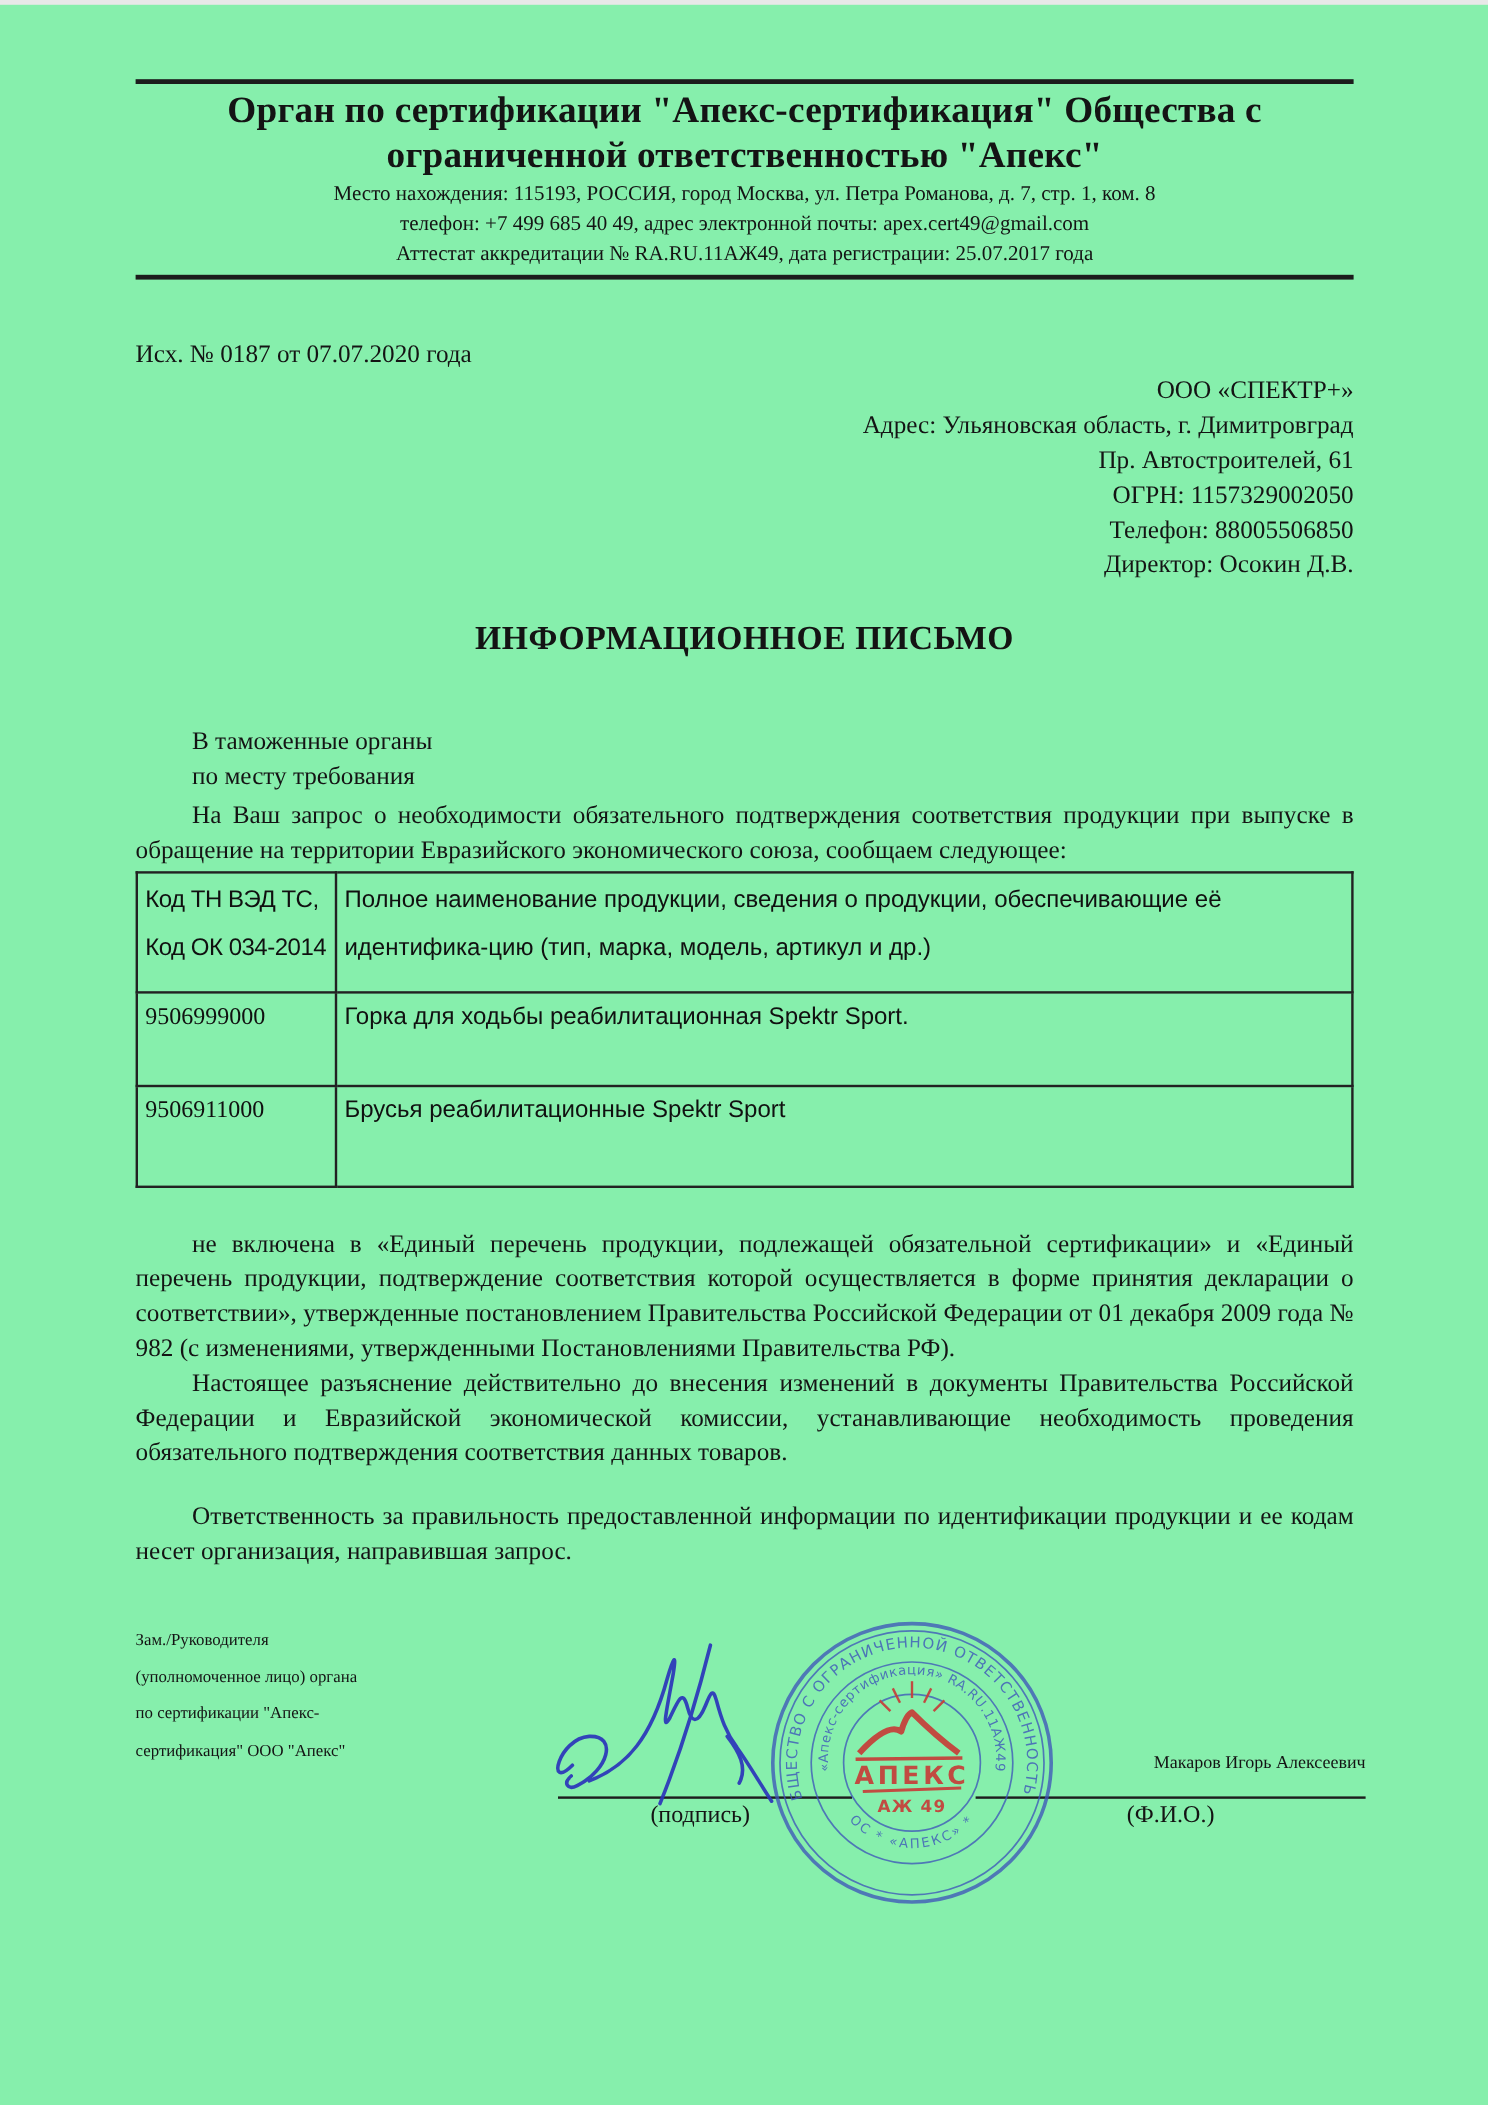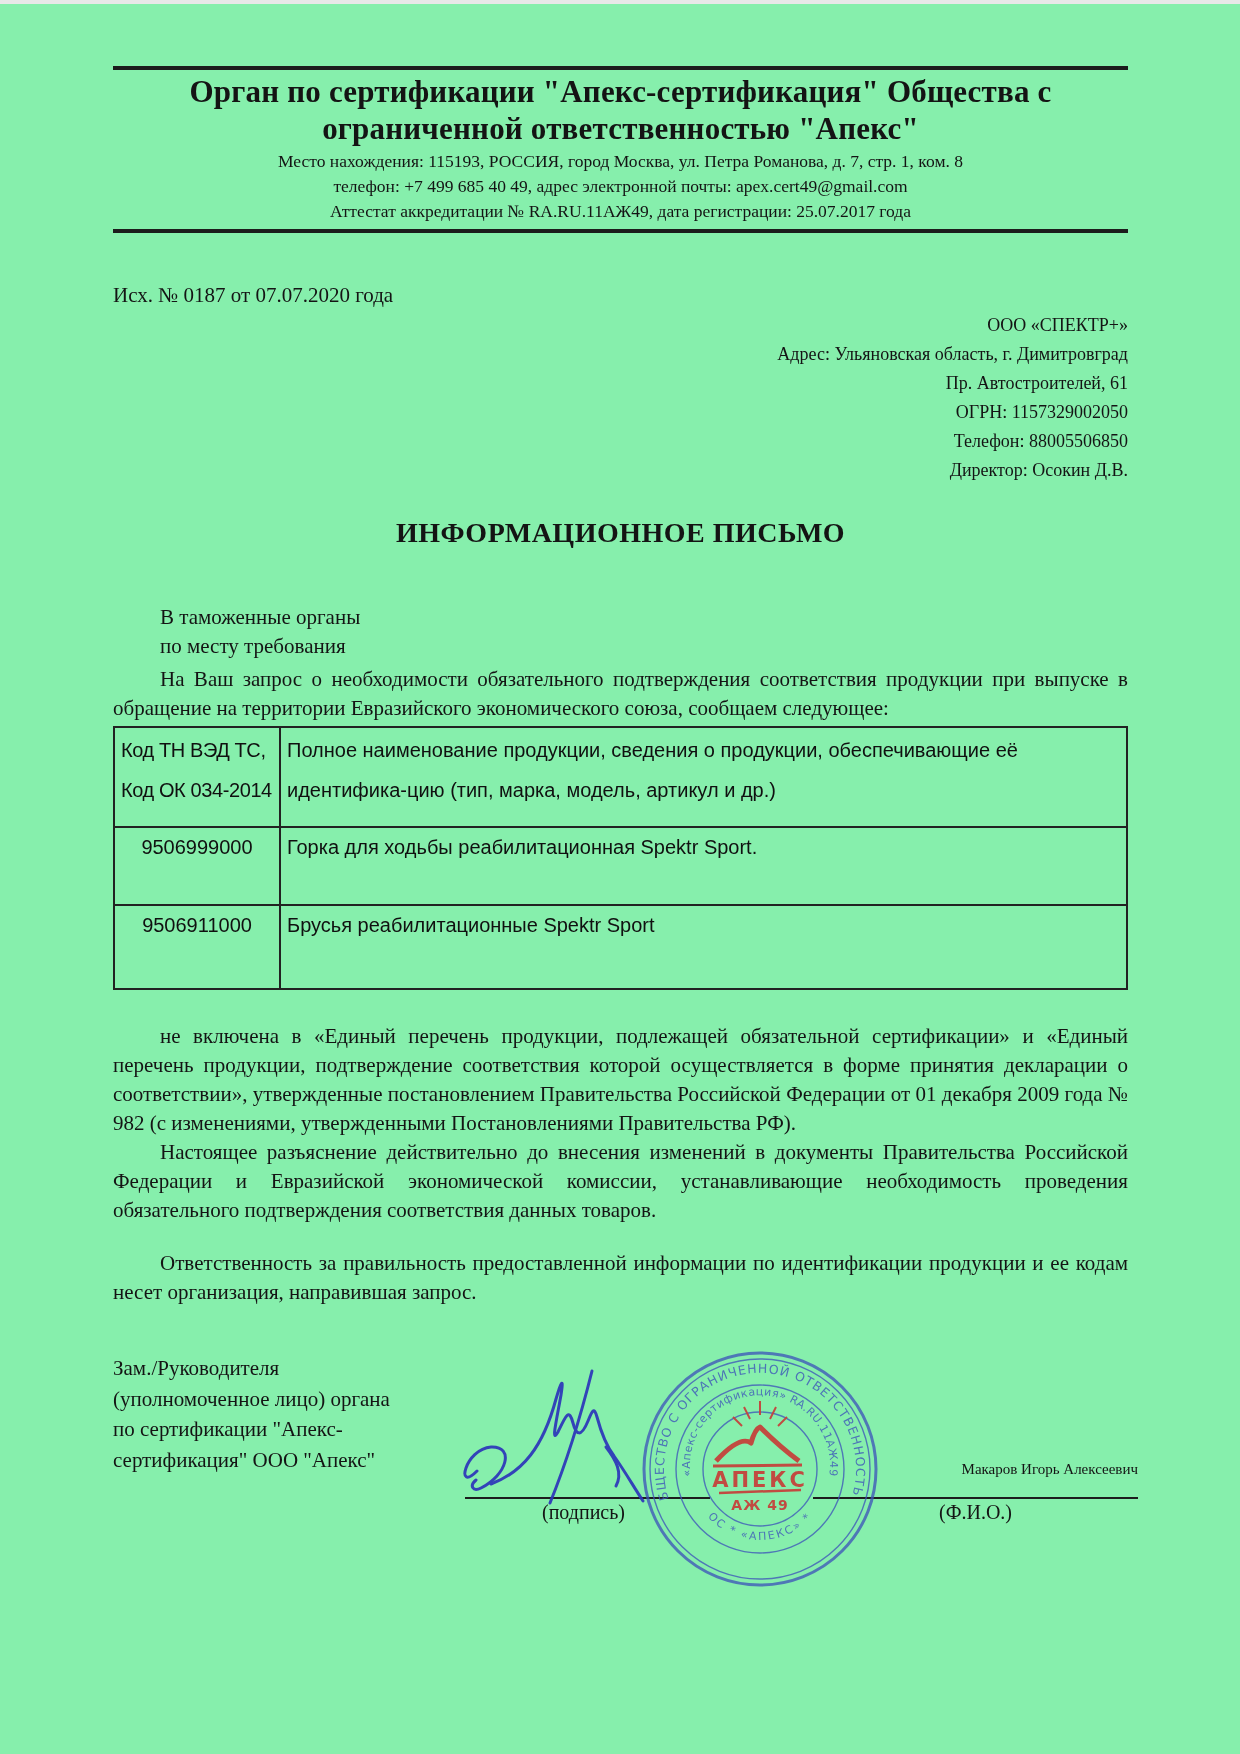--- a/index.html
+++ b/index.html
@@ -12,21 +12,21 @@
   .rule{height:4px;background:#1c1c1c;}
   .rule-top{margin-top:62px;}
   .rule-bottom{margin-top:5px;}
   .lh-title{
     margin-top:3px; text-align:center; font-weight:bold;
     font-size:31px; line-height:37px; letter-spacing:.2px;
   }
   .lh-line{text-align:center; font-size:17.5px; line-height:25px;}
   .lh-lines{margin-top:2px;}
   .ref-line{margin-top:48px; font-size:21px; line-height:28px;}
-  .recipient{margin-top:2px; text-align:right; font-size:18px; line-height:29px;}
+  .recipient{margin-top:2px; text-align:right; font-size:21px; line-height:29px;}
   .doc-title{
     margin-top:30px; text-align:center; font-weight:bold;
     font-size:28px; line-height:36px; letter-spacing:.5px;
   }
   .addressee{margin-top:52px; font-size:21px; line-height:29px; text-indent:47px;}
   .para{
     font-size:21px; line-height:29px; text-align:justify; text-align-last:left;
     text-indent:47px; margin:0;
   }
   .intro{margin-top:4px; line-height:28.5px;}
@@ -36,25 +36,25 @@
   table.codes{
     margin-top:4px; width:100%; border-collapse:collapse;
     font-family:"Liberation Sans", sans-serif; font-size:20px; color:#101010;
   }
   table.codes td{border:2px solid #222; vertical-align:top; padding:2px 6px 16px 6px;}
   td.c1{width:152px; padding-left:3px; padding-right:3px;}
   .hdr td{height:75px; line-height:40px;}
   .hdr .c1{letter-spacing:-0.4px;}
   .row1 td{height:52px;}
   .row2 td{height:58px;}
-  .code-cell{text-align:center; padding-top:8px !important;}
+  .code-cell{text-align:left; padding-top:8px !important;font-family:Liberation Serif, serif;}
   .name-cell{padding-top:8px !important;}
   
   .sig-section{position:relative; margin-top:40px; height:330px;}
-  .sig-left{position:absolute; left:0; top:6px; font-size:21px; line-height:30.5px; width:330px;}
+  .sig-left{position:absolute; left:0; top:6px; font-size:14px; line-height:30.5px; width:330px;}
   .sig-line{position:absolute; height:2px; background:#1d1d1d; top:150px;}
   .sig-line-left{left:352px; width:245px;}
   .sig-line-right{left:700px; width:325px;}
   .sig-caption{position:absolute; top:154px; font-size:20px; text-align:center;}
   .cap-left{left:348px; width:245px;}
   .cap-right{left:700px; width:325px;}
   .signer-name{position:absolute; left:700px; width:325px; top:114px; font-size:15px; text-align:right; white-space:nowrap;}
   .signature-svg{position:absolute; left:350px; top:4px; z-index:3;}
   .stamp-svg{position:absolute; left:527px; top:2px; z-index:4; opacity:.9;}
   .stamp-text{font-family:"DejaVu Sans", sans-serif;}

